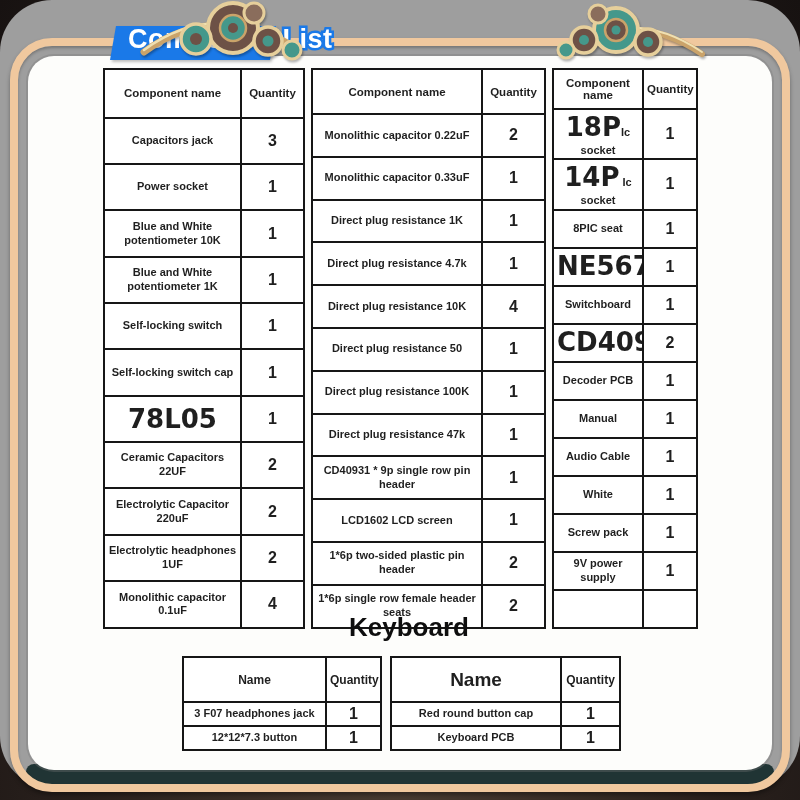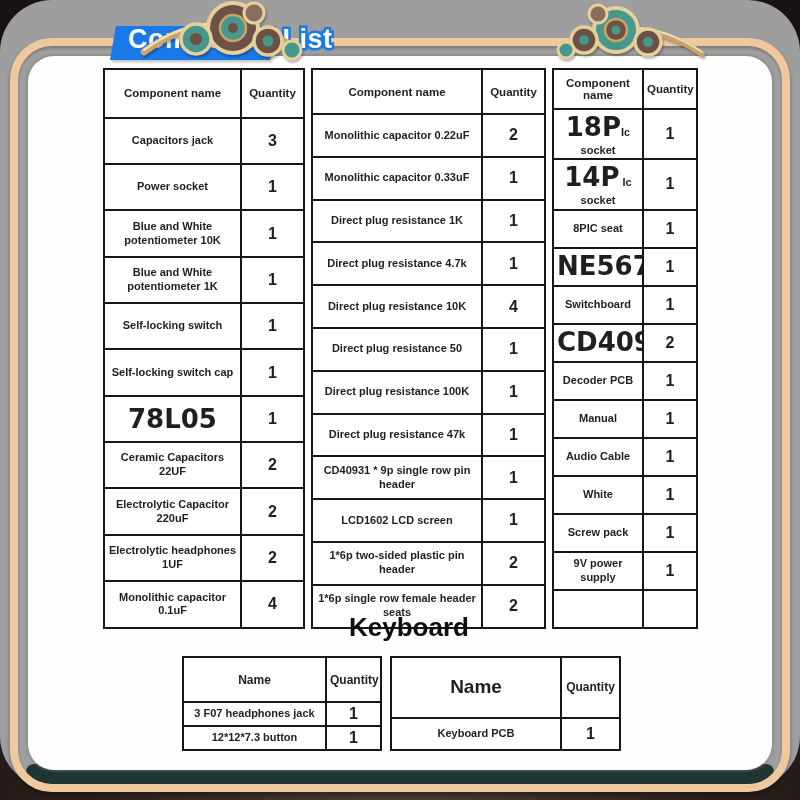--- a/index.html
+++ b/index.html
@@ -276,20 +276,24 @@
       <table style="width:229px">
         <colgroup>
             <col style="width:170px">
             <col style="width:59px">
           </colgroup>
         <tbody>
             <tr>
           <th class="xl">Name</th>
           <th>Quantity</th>
         </tr>
+        <tr>
+              <td>Red round button cap</td>
+              <td class="qty">1</td>
+            </tr>
         <tr>
               <td>Keyboard PCB</td>
               <td class="qty">1</td>
             </tr>
       </tbody>
         </table>
     </div>
   </div>
 
   <div class="banner-bg"></div>

